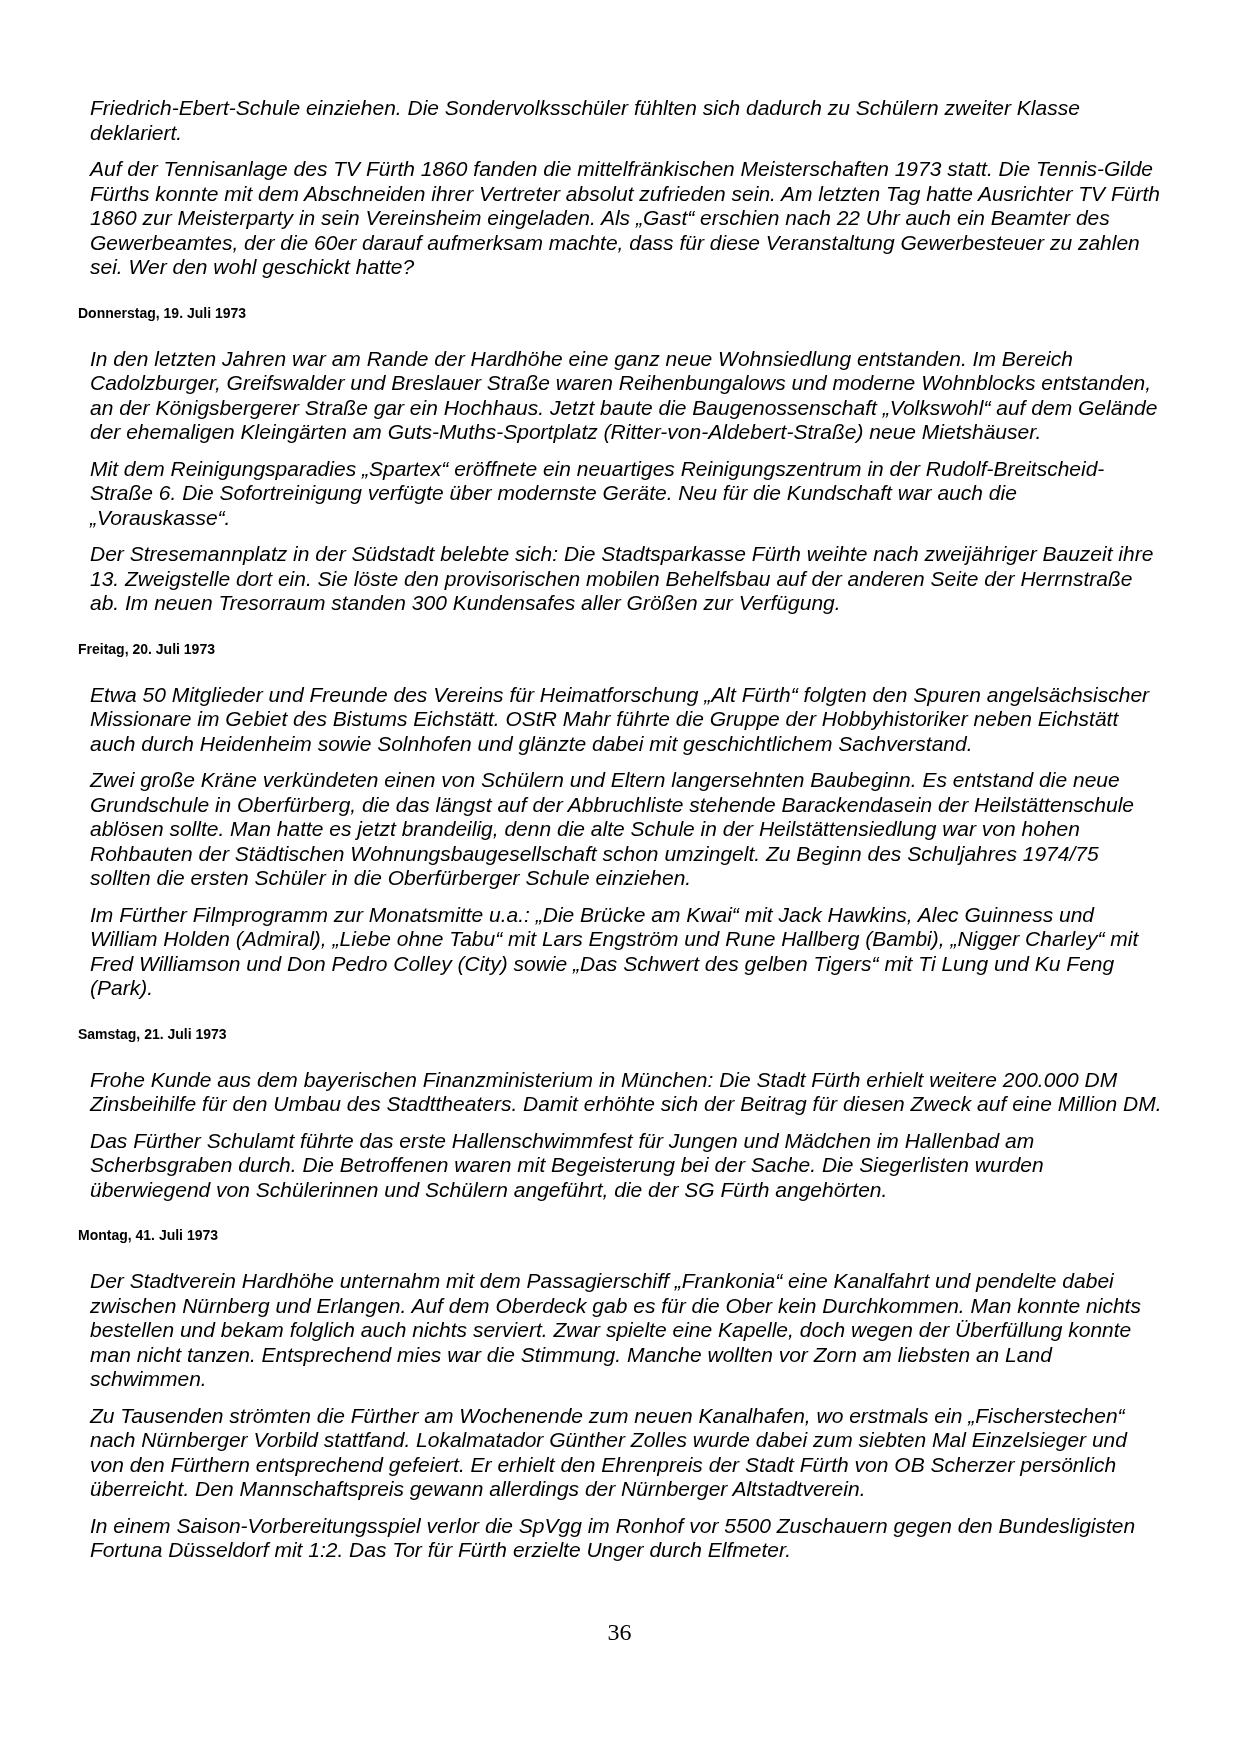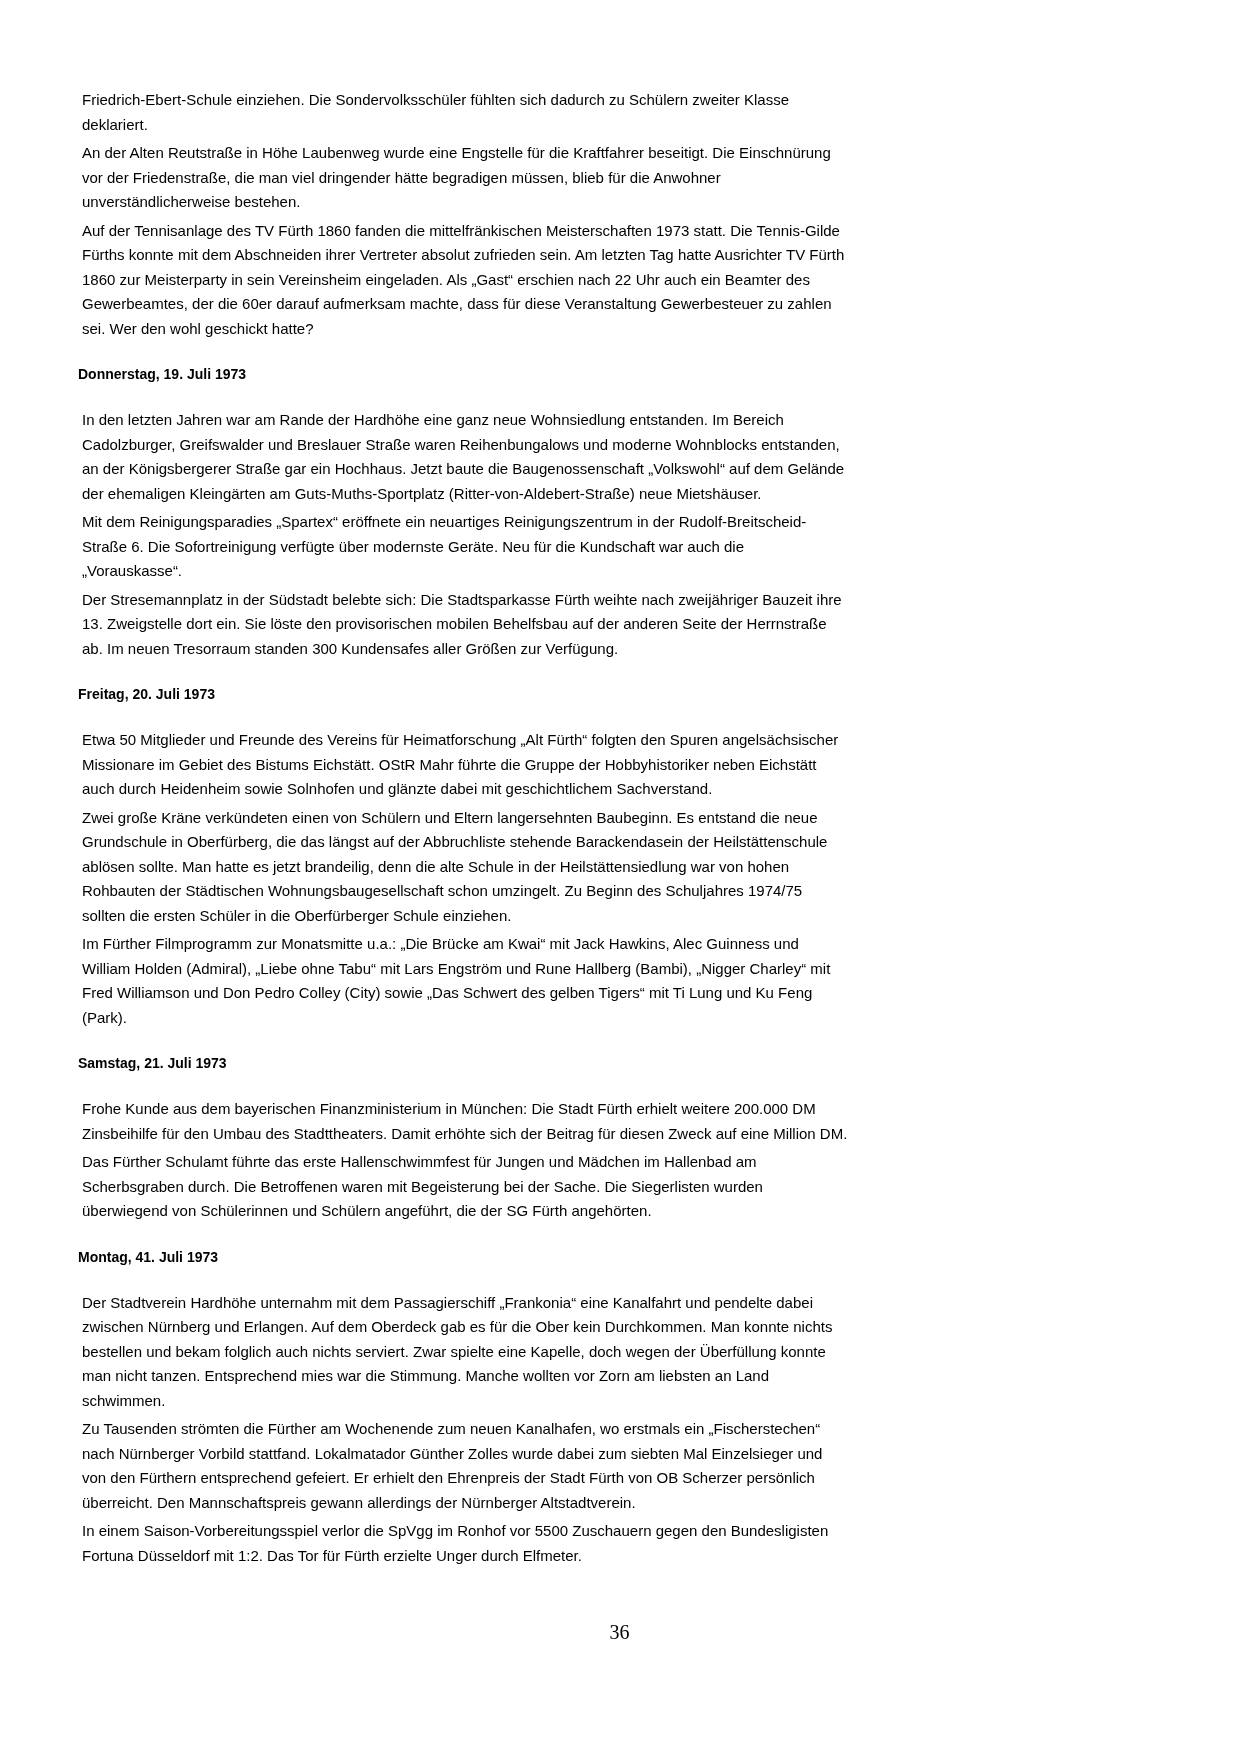--- a/index.html
+++ b/index.html
@@ -23,55 +23,53 @@
   .text-block {
     position: absolute;
     left: 78px;
     top: 84px;
     width: 1120px;
     font-size: 19px;
     line-height: 24.5px;
     color: #000000;
   }
   .para {
-    margin: 4px;
+    margin: 12px;
     white-space: pre;
-    font-size: 15px;
+    font-size: 21px;
     line-height: 24.5px;
     font-weight: 400;
+    font-style: italic;
   }
   .heading {
     margin: 21px 0 21.5px 0;
     white-space: pre;
     font-size: 14px;
     line-height: 24.5px;
     font-weight: 700;
   }
   .page-number {
     position: absolute;
     top: 1616px;
     left: 0;
     width: 1239px;
     text-align: center;
     font-family: "Liberation Serif", serif;
-    font-size: 20px;
+    font-size: 24px;
     line-height: 32px;
     color: #000000;
   }
 </style>
 </head>
 <body>
 
 <div class="page">
   <main class="text-block">
       <p class="para">Friedrich-Ebert-Schule einziehen. Die Sondervolksschüler fühlten sich dadurch zu Schülern zweiter Klasse
 deklariert.</p>
-      <p class="para">An der Alten Reutstraße in Höhe Laubenweg wurde eine Engstelle für die Kraftfahrer beseitigt. Die Einschnürung
-vor der Friedenstraße, die man viel dringender hätte begradigen müssen, blieb für die Anwohner
-unverständlicherweise bestehen.</p>
       <p class="para">Auf der Tennisanlage des TV Fürth 1860 fanden die mittelfränkischen Meisterschaften 1973 statt. Die Tennis-Gilde
 Fürths konnte mit dem Abschneiden ihrer Vertreter absolut zufrieden sein. Am letzten Tag hatte Ausrichter TV Fürth
 1860 zur Meisterparty in sein Vereinsheim eingeladen. Als „Gast“ erschien nach 22 Uhr auch ein Beamter des
 Gewerbeamtes, der die 60er darauf aufmerksam machte, dass für diese Veranstaltung Gewerbesteuer zu zahlen
 sei. Wer den wohl geschickt hatte?</p>
       <h2 class="heading">Donnerstag, 19. Juli 1973</h2>
       <p class="para">In den letzten Jahren war am Rande der Hardhöhe eine ganz neue Wohnsiedlung entstanden. Im Bereich
 Cadolzburger, Greifswalder und Breslauer Straße waren Reihenbungalows und moderne Wohnblocks entstanden,
 an der Königsbergerer Straße gar ein Hochhaus. Jetzt baute die Baugenossenschaft „Volkswohl“ auf dem Gelände
 der ehemaligen Kleingärten am Guts-Muths-Sportplatz (Ritter-von-Aldebert-Straße) neue Mietshäuser.</p>

